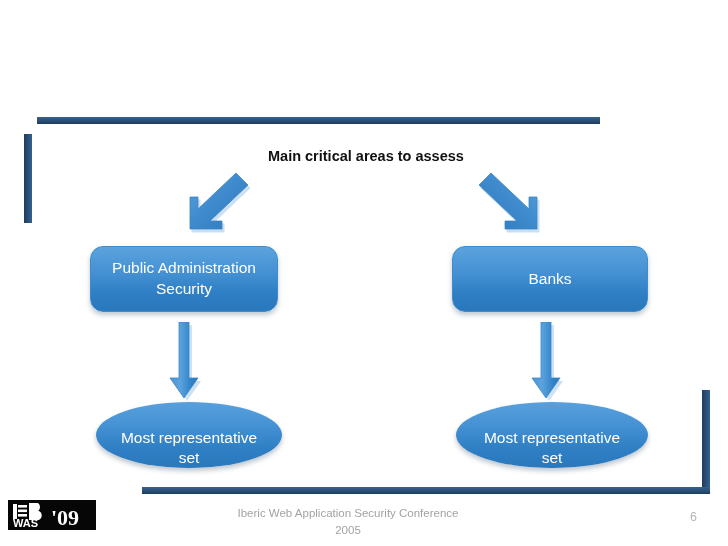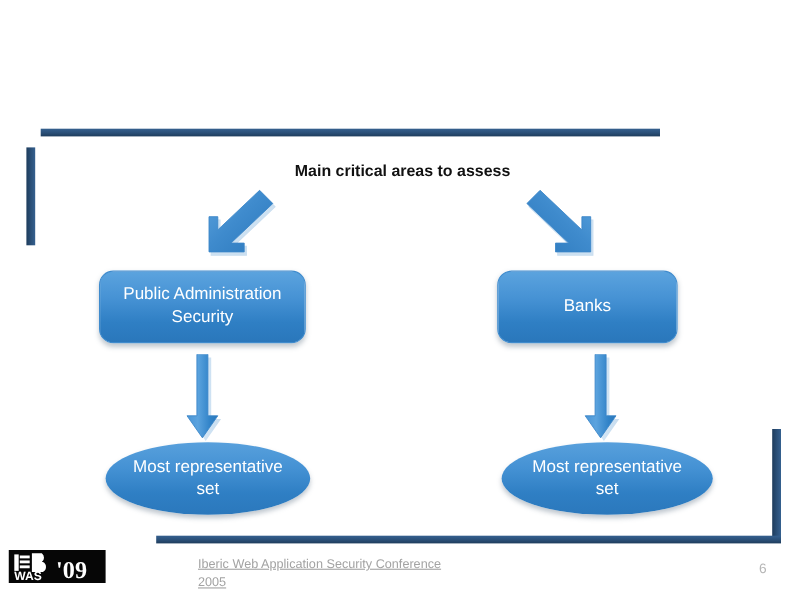--- a/index.html
+++ b/index.html
@@ -94,33 +94,33 @@
     text-align: center;
     color: #ffffff;
     font-size: 15.5px;
     line-height: 1.35;
     border: 1px solid #3f8bcd;
     box-sizing: border-box;
   }
   .blue-box .box-label { display:block; padding: 0 10px; }
 
   #box-pa  { left: 90px;  top: 246px; width: 188px; height: 66px; }
-  #box-bk  { left: 452px; top: 246px; width: 164px; height: 66px; }
+  #box-bk  { left: 452px; top: 246px; width: 196px; height: 66px; }
 
   
   .down-arrow { position: absolute; }
 
   
   .blue-ellipse {
     position: absolute;
     border-radius: 50%;
     background: linear-gradient(180deg, #58a0dc 0%, #4592d4 35%, #2f7fc4 70%, #2b78bc 100%);
     box-shadow: 0 3px 5px rgba(90,110,130,0.40);
     display: flex;
-    align-items: center;
+    align-items: flex-end;
     justify-content: center;
     text-align: center;
     color: #ffffff;
     font-size: 15.5px;
     line-height: 1.30;
     box-sizing: border-box;
   }
   #ell-left  { left: 96px;  top: 402px; width: 186px; height: 66px; }
   #ell-right { left: 456px; top: 402px; width: 192px; height: 66px; }
   .blue-ellipse .ell-label { display: block; padding: 0 18px; }
@@ -129,27 +129,27 @@
   .logo {
     position: absolute;
     left: 8px;
     top: 500px;
     width: 88px;
     height: 30px;
     background: #060606;
   }
   .footer-text {
     position: absolute;
-    left: 180px;
+    left: 168px;
     top: 505px;
     width: 360px;
+    text-align: center;
     font-size: 11.5px;
     color: #a3a3a3;
     line-height: 1.45;
-    text-decoration: underline;
   }
   .page-number {
     position: absolute;
     left: 690px;
     top: 510px;
     font-size: 12.5px;
     color: #b5b5b5;
   }
 </style>
 </head>

